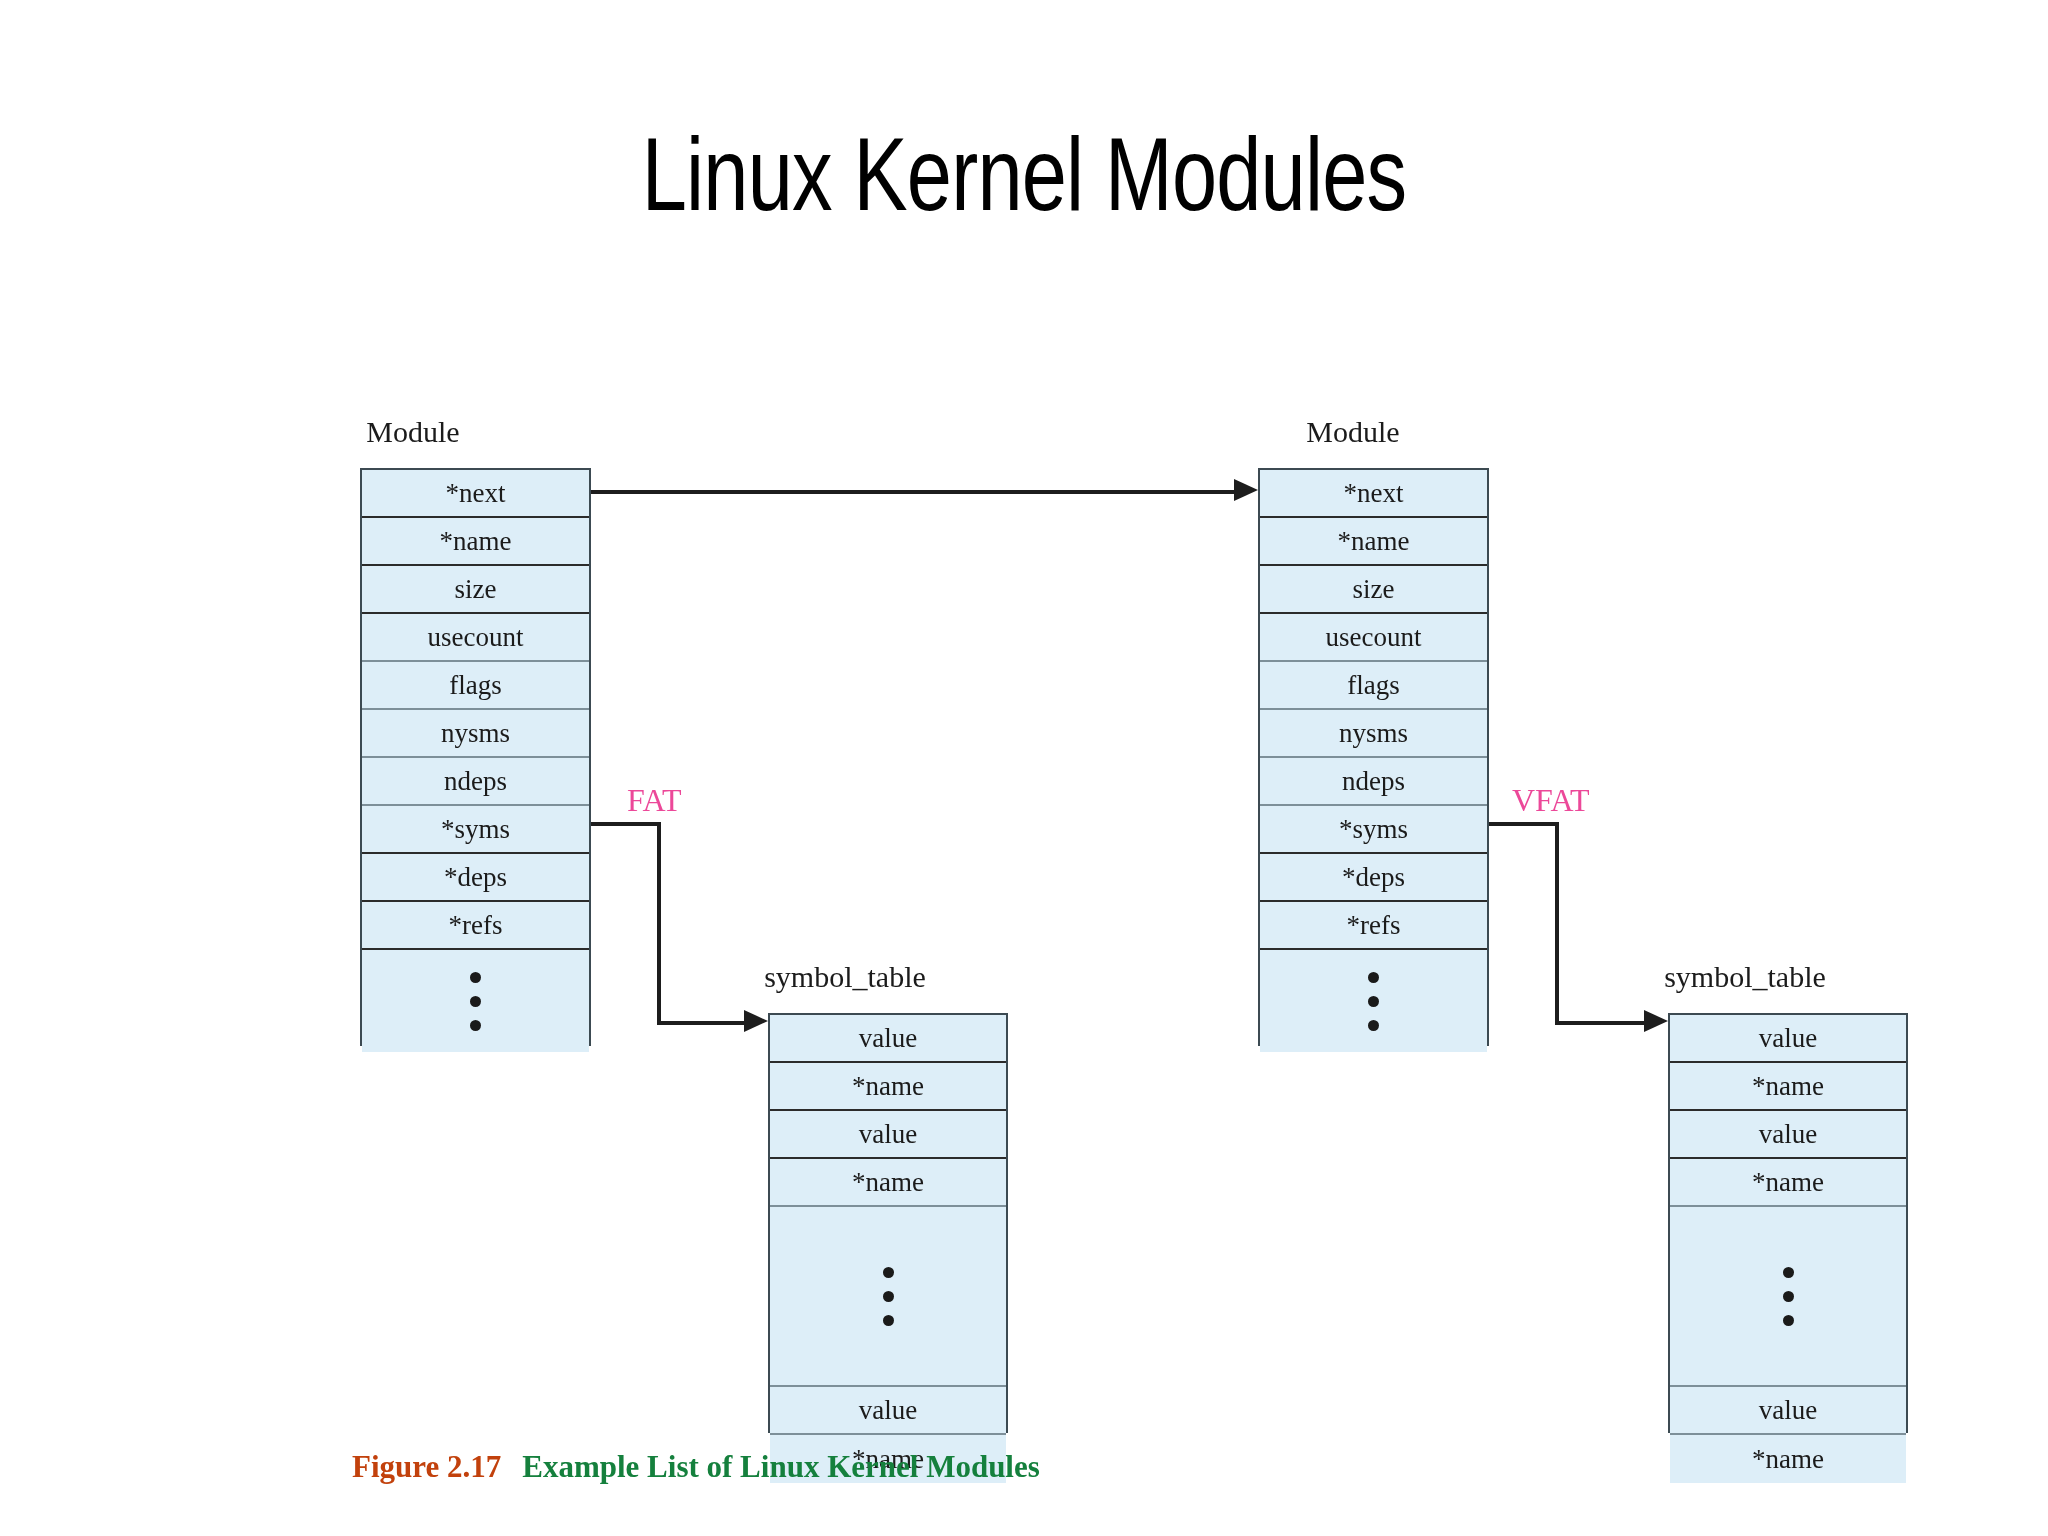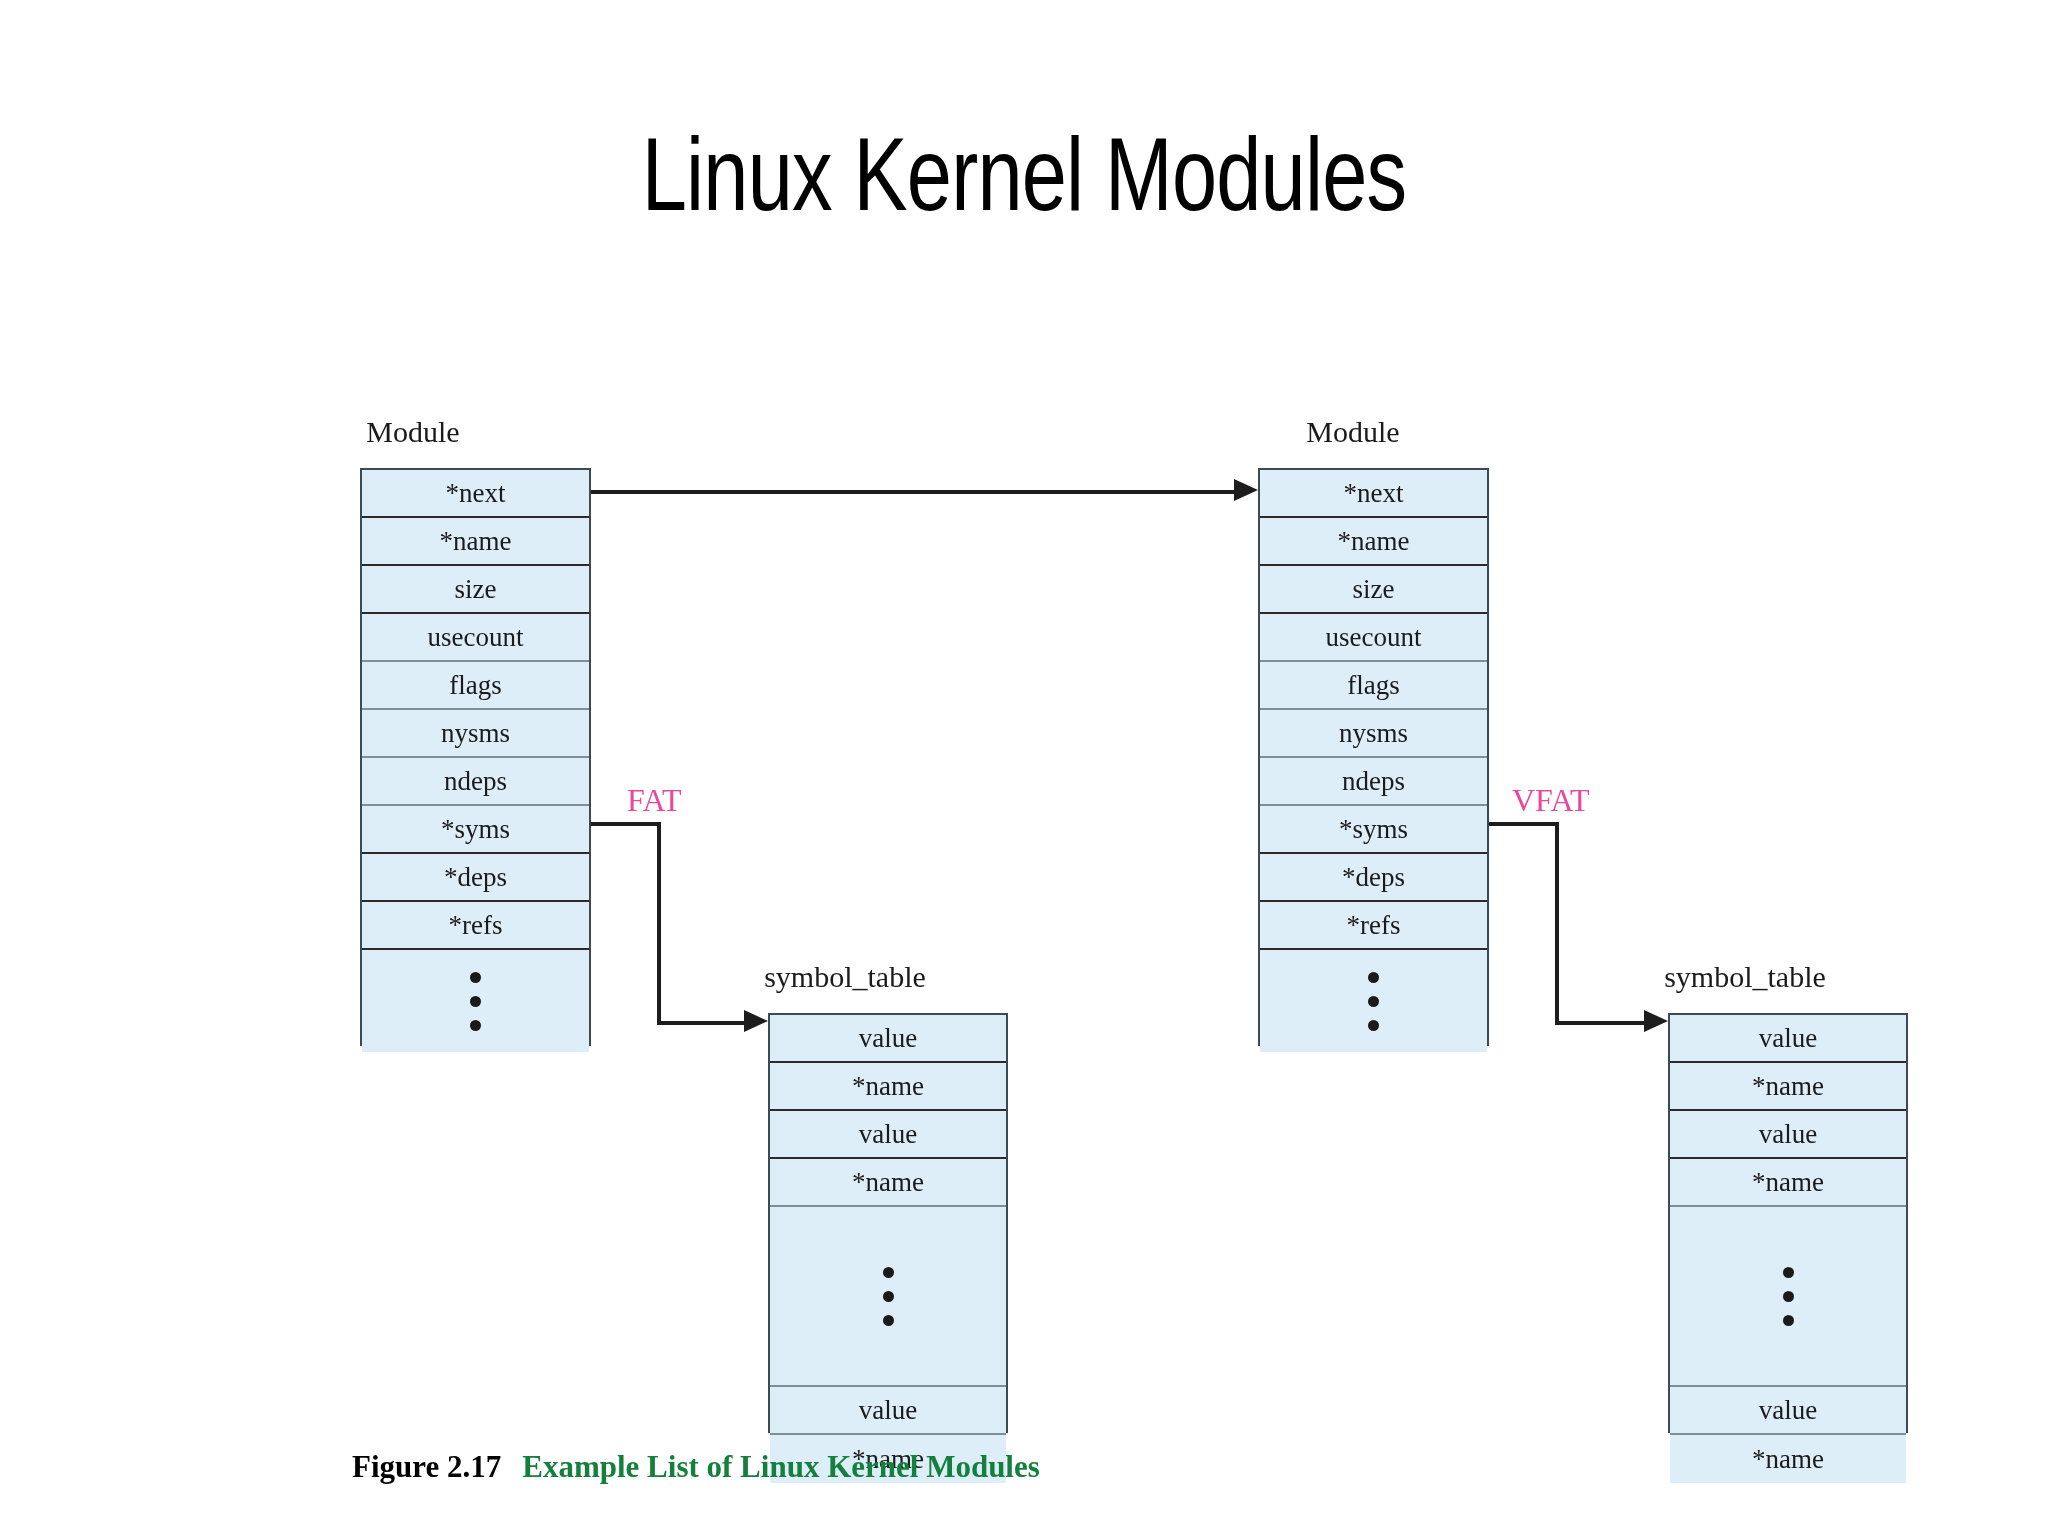--- a/index.html
+++ b/index.html
@@ -113,21 +113,21 @@
   #figure-caption {
     position: absolute;
     left: 352px;
     top: 1448px;
     font-family: "Liberation Serif", "DejaVu Serif", serif;
     font-size: 31px;
     line-height: 38px;
     font-weight: 700;
     white-space: nowrap;
   }
-  #figure-caption .fig-num { color: #000000; }
+  #figure-caption .fig-num { color: #c2410c; }
   #figure-caption .fig-text { color: #15803d; margin-left: 21px; }
 </style>
 </head>
 <body>
 
 <div id="page">
 
   <div id="slide-title">Linux Kernel Modules</div>
 
   <div class="struct-caption" style="left:328px; top:415px; width:170px;">Module</div>

